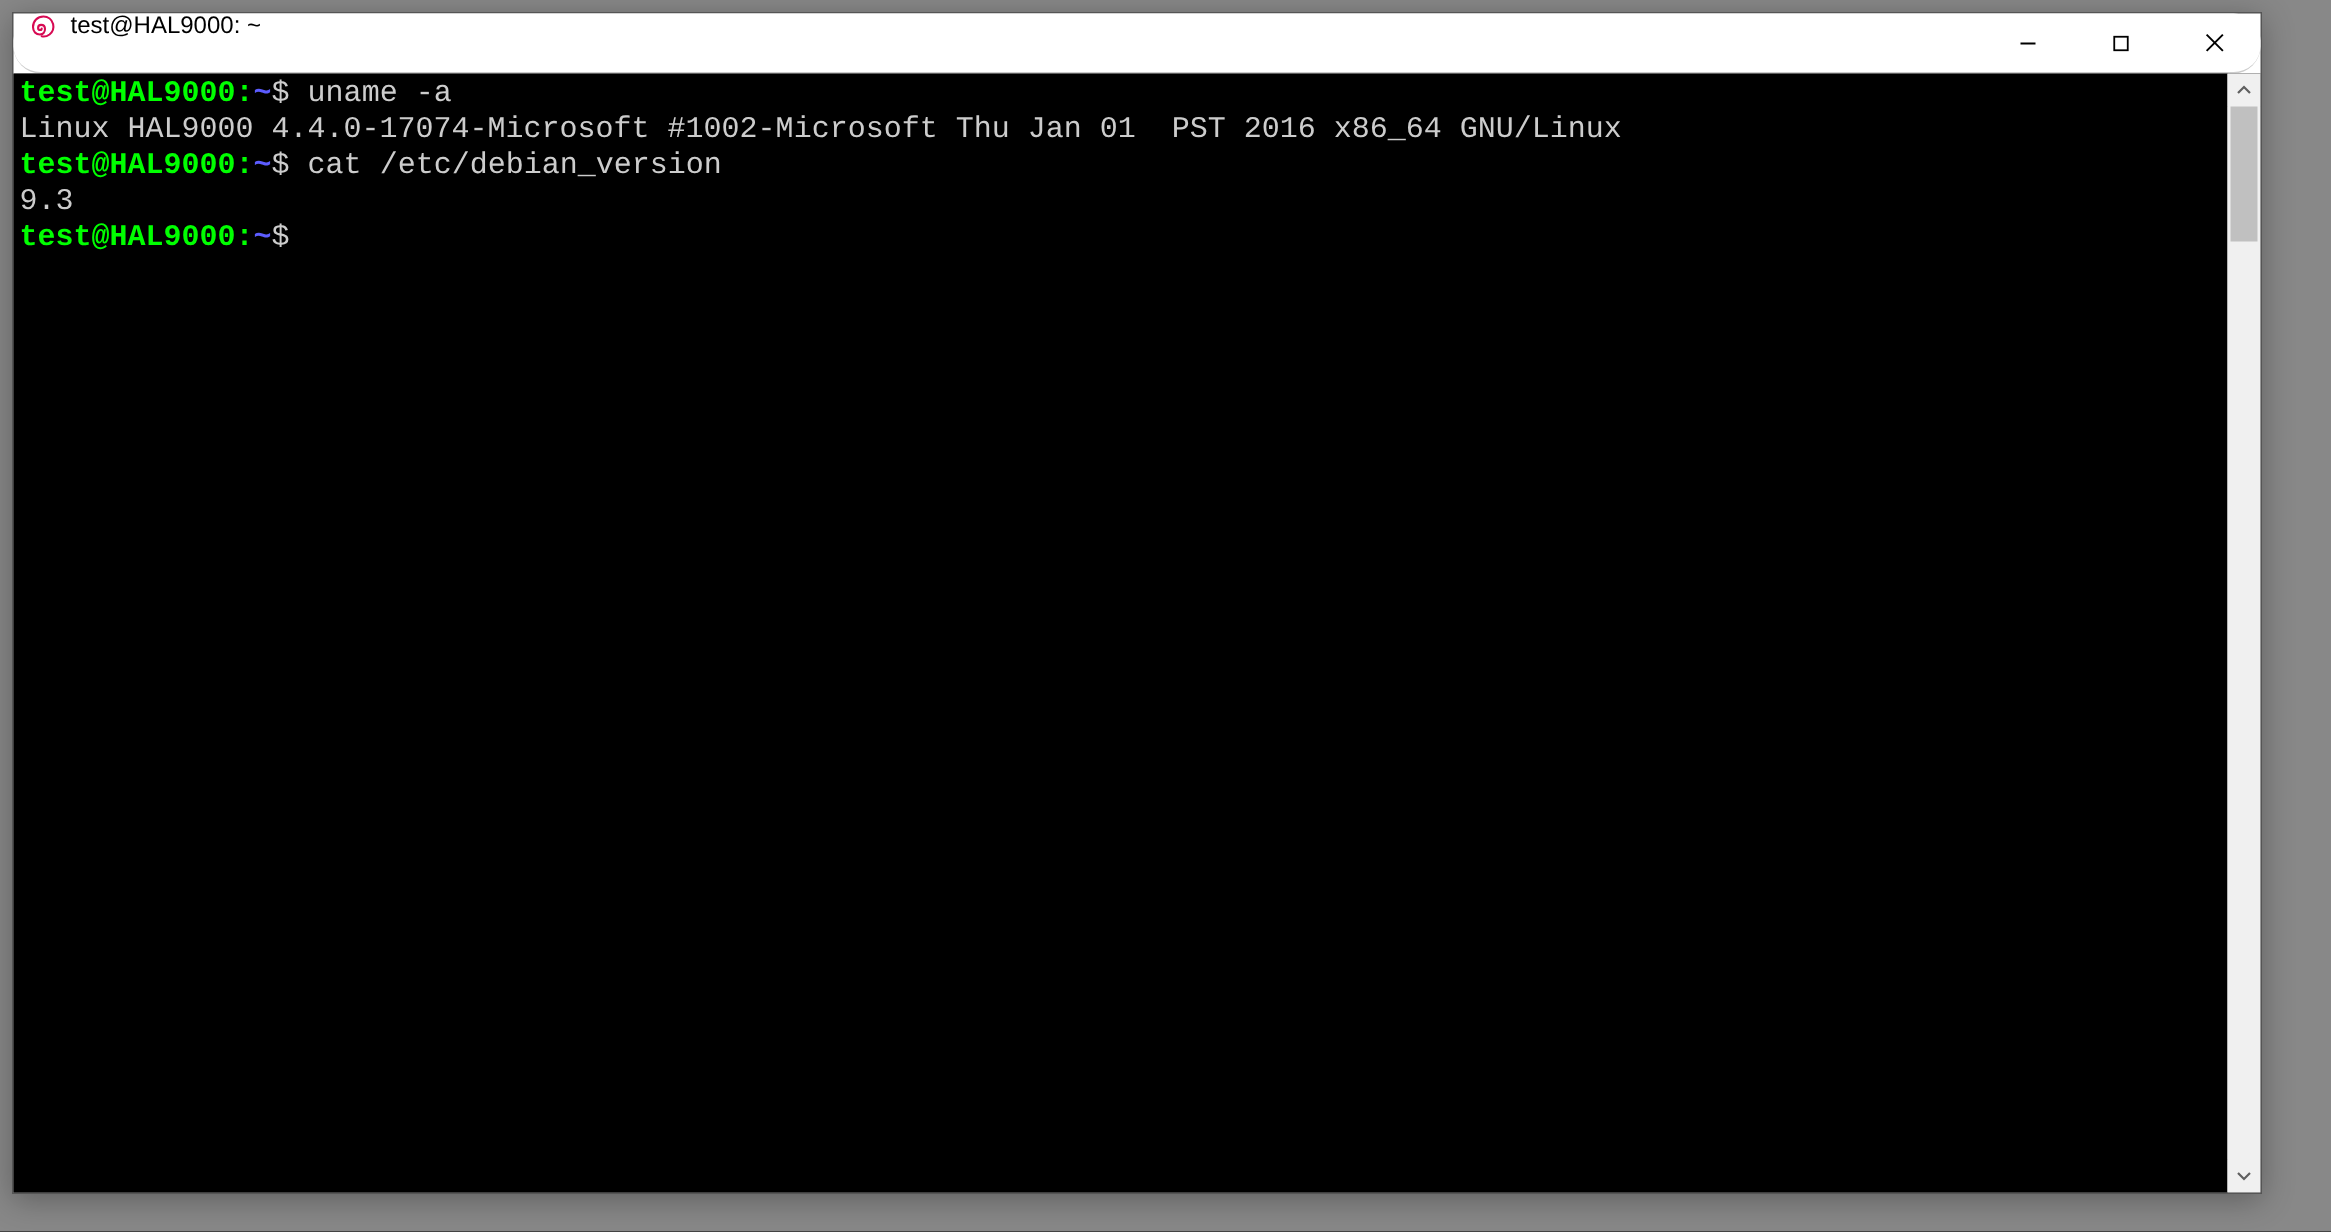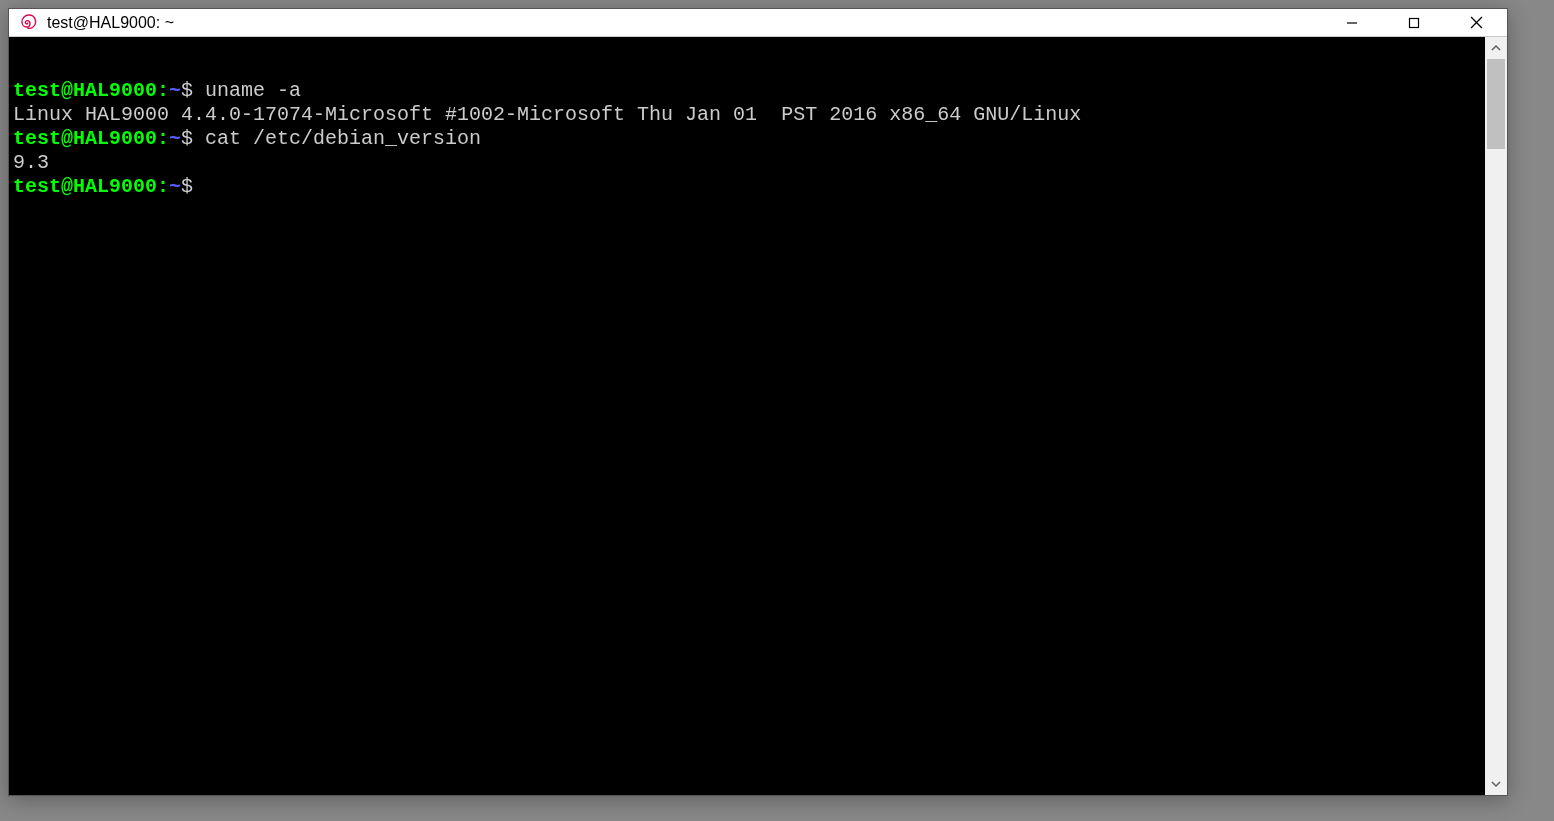--- a/index.html
+++ b/index.html
@@ -20,25 +20,26 @@
       top: 8px;
       width: 1500px;
       height: 788px;
       background: #fff;
       border: 1px solid #555;
       display: flex;
       flex-direction: column;
       box-shadow: 0 4px 20px rgba(0,0,0,0.3);
     }
     .titlebar {
-      height: 28px;
+      height: 40px;
       background: #fff;
       display: flex;
-      align-items: center;
+      align-items: flex-start;
       border-bottom: 1px solid #ccc;
+      border-radius: 18px;
     }
     .titlebar-icon {
       width: 20px;
       height: 20px;
       margin-left: 10px;
       margin-right: 8px;
       display: flex;
       align-items: center;
       justify-content: center;
     }
@@ -68,21 +69,20 @@
     .terminal-content {
       flex: 1;
       background: #000;
       padding: 2px 4px;
       font-family: "Consolas", "Courier New", monospace;
       font-size: 20px;
       line-height: 24px;
       color: #ccc;
       white-space: pre;
       overflow: hidden;
-      margin-top: 40px;
     }
     .prompt-user {
       color: #00ff00;
       font-weight: bold;
     }
     .prompt-path {
       color: #5c5cff;
       font-weight: bold;
     }
     .prompt-dollar {

